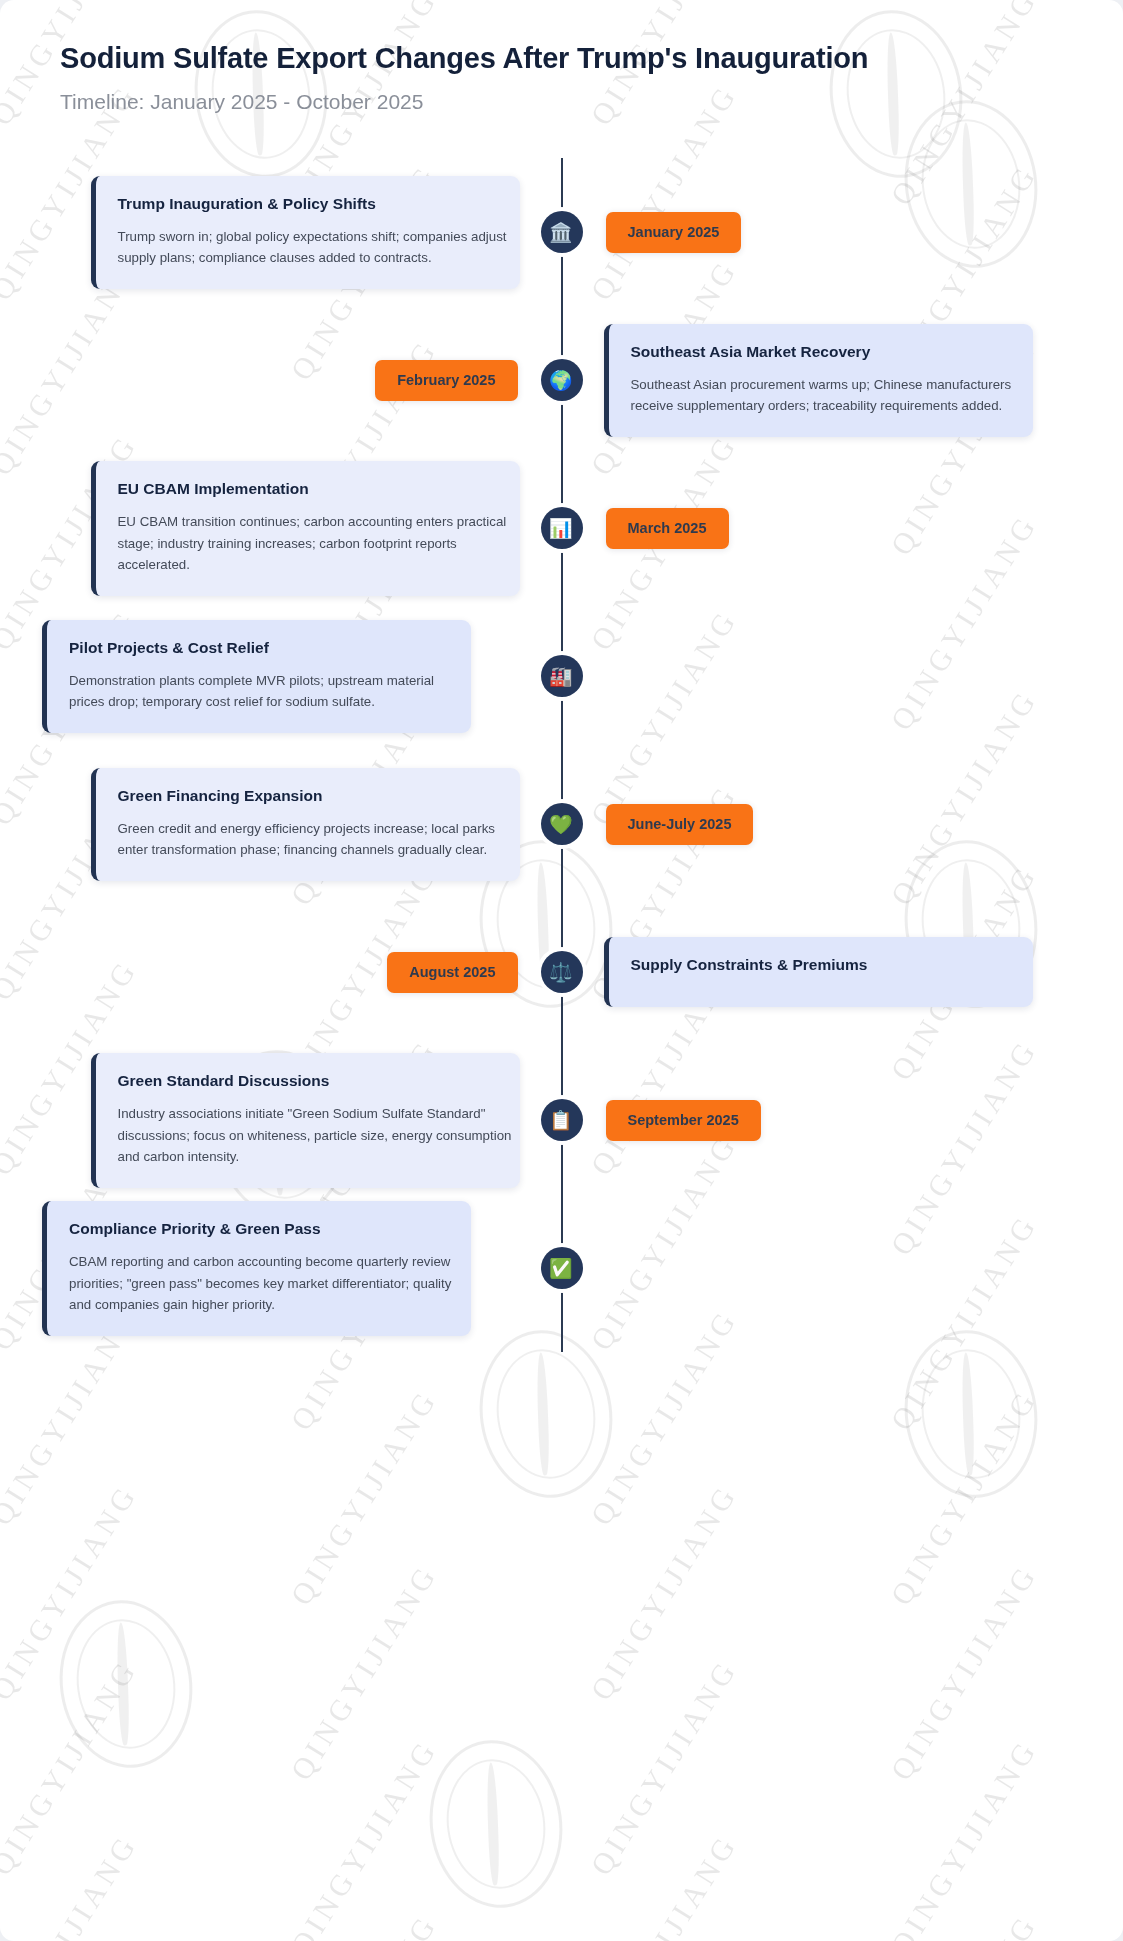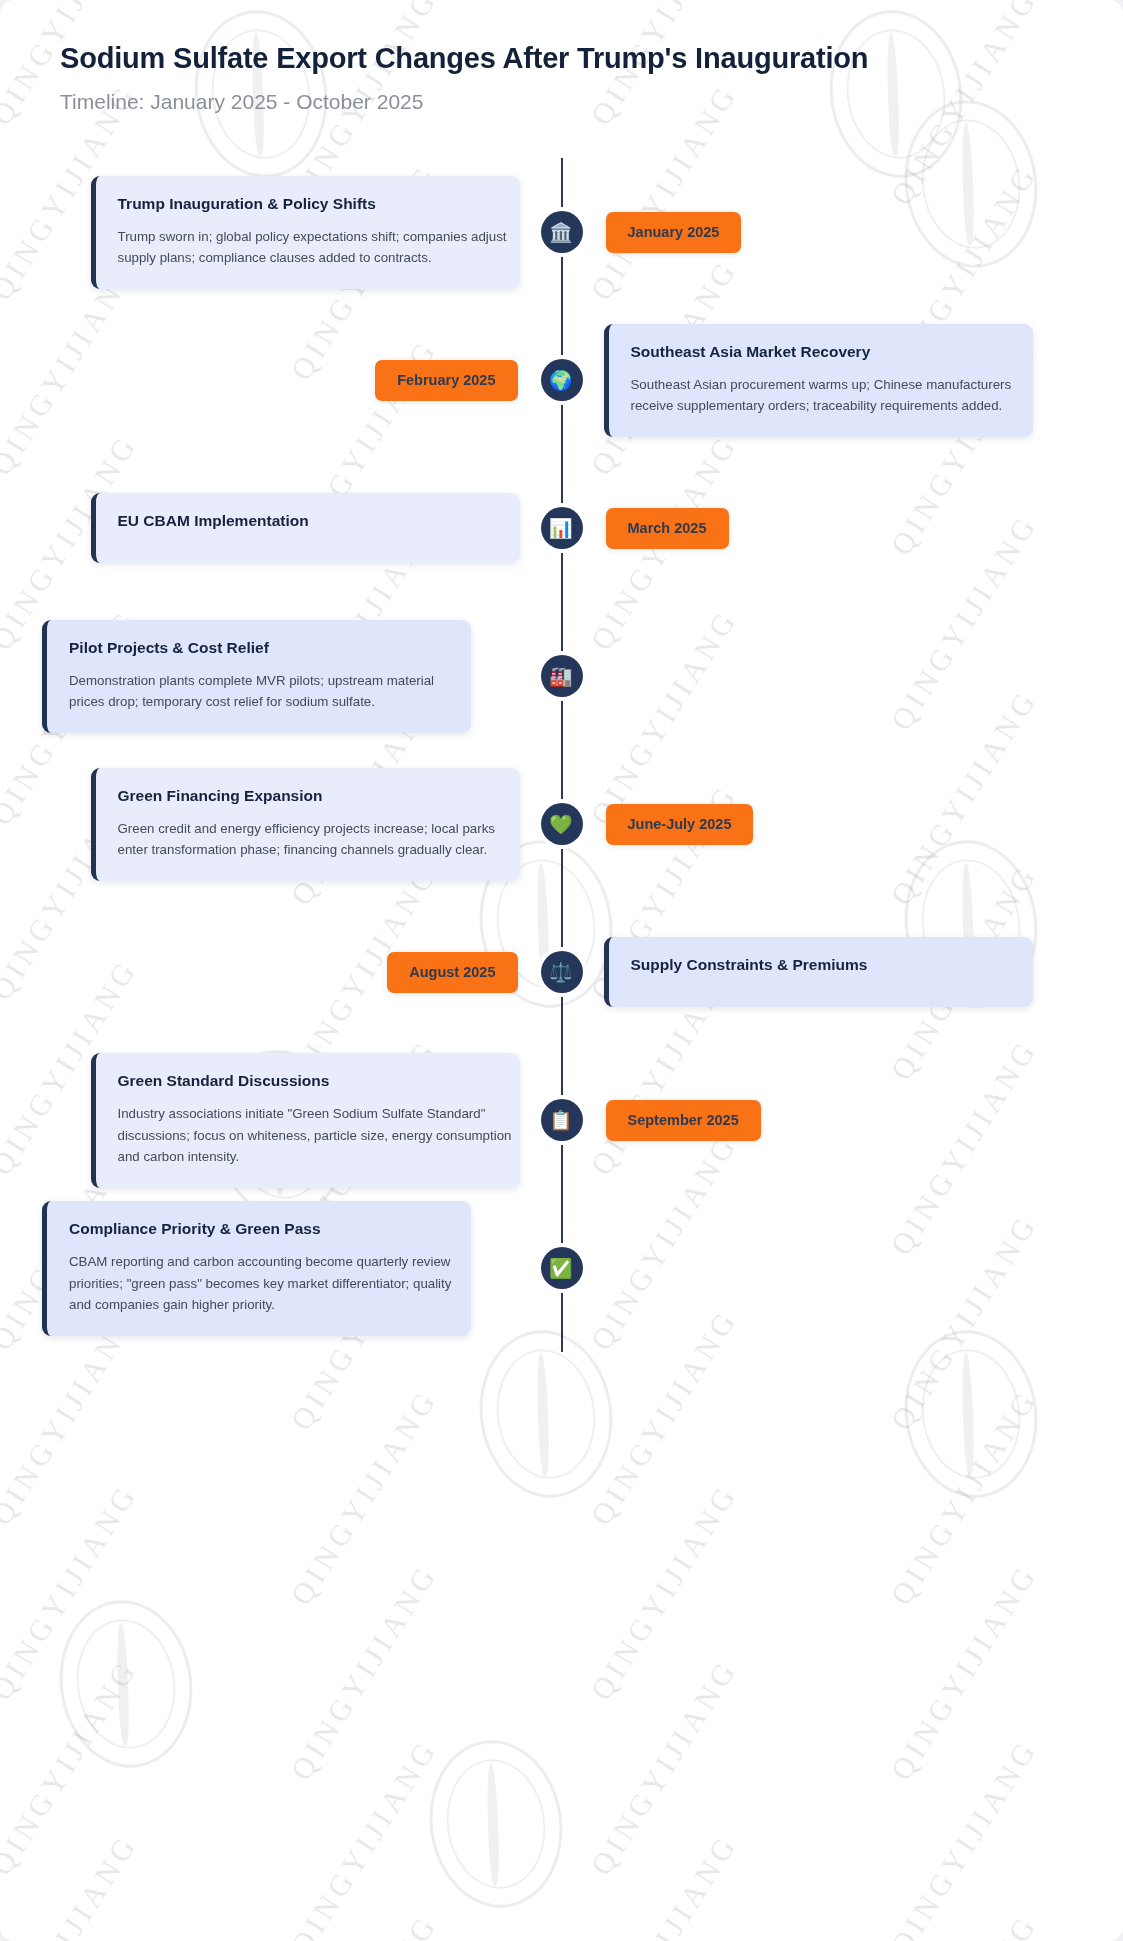--- a/index.html
+++ b/index.html
@@ -275,20 +275,21 @@
               <div class="card-title">Southeast Asia Market Recovery</div>
               <div class="card-desc">Southeast Asian procurement warms up; Chinese manufacturers receive supplementary orders; traceability requirements added.</div>
             </div>
           </div>
           <div class="node">🌍</div>
         </div>
         <div class="row">
           <div class="side left">
             <div class="card pale">
               <div class="card-title">EU CBAM Implementation</div>
+              <div class="card-desc">EU CBAM transition continues; carbon accounting enters practical stage; industry training increases; carbon footprint reports accelerated.</div>
             </div>
           </div>
           <div class="side pill-side right">
             <div class="date-pill">March 2025</div>
           </div>
           <div class="node">📊</div>
         </div>
         <div class="row">
           <div class="side right">
             <div class="card">

